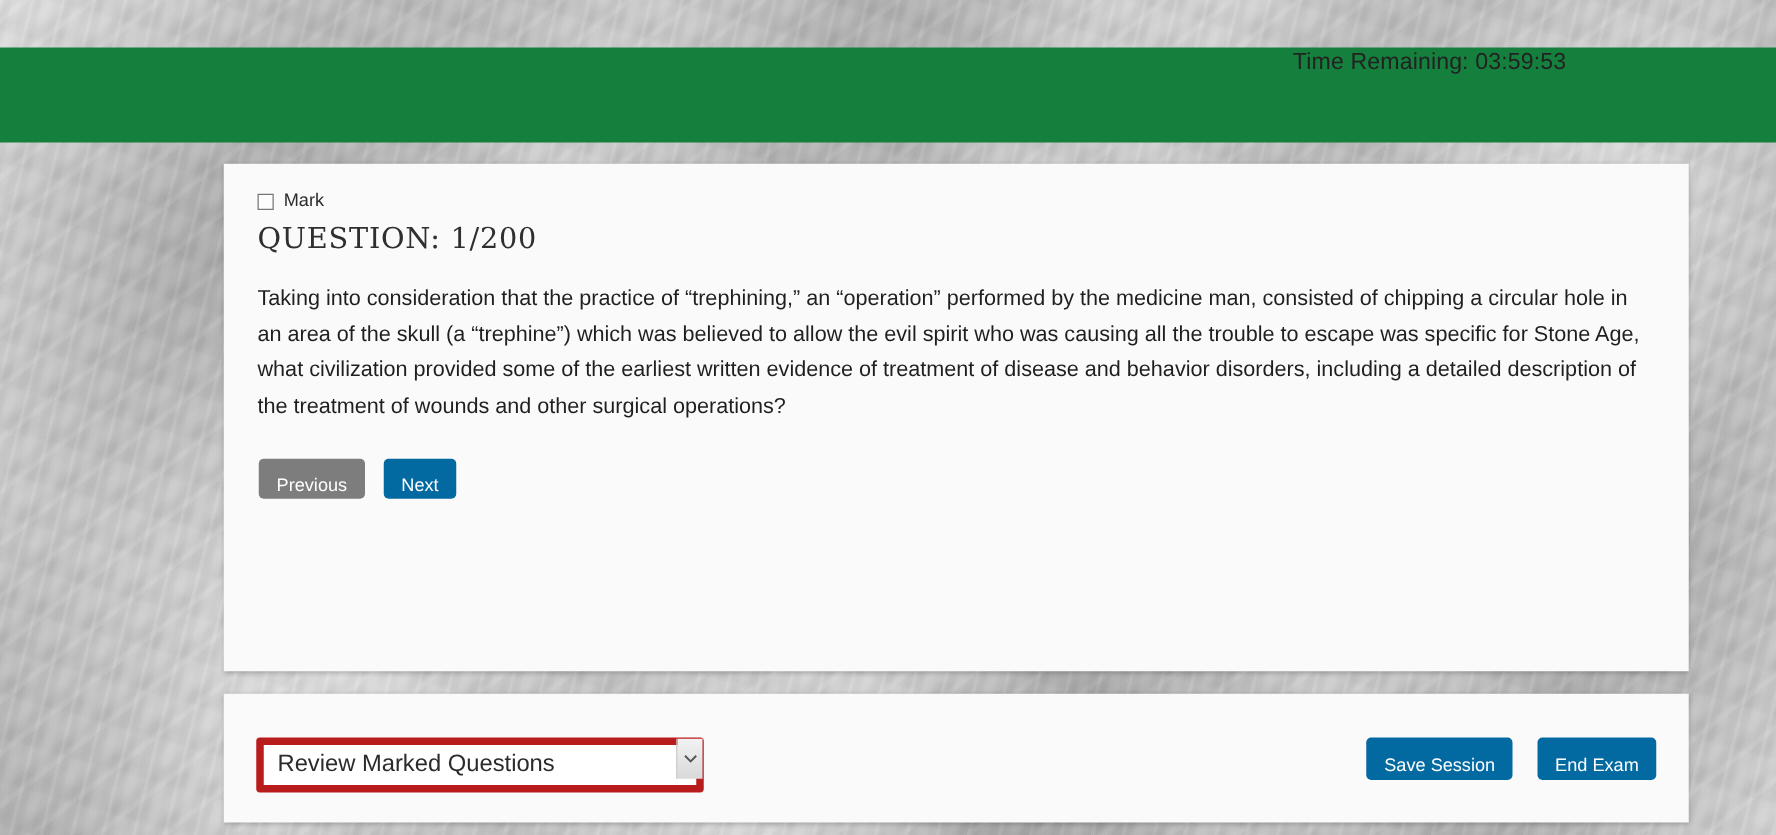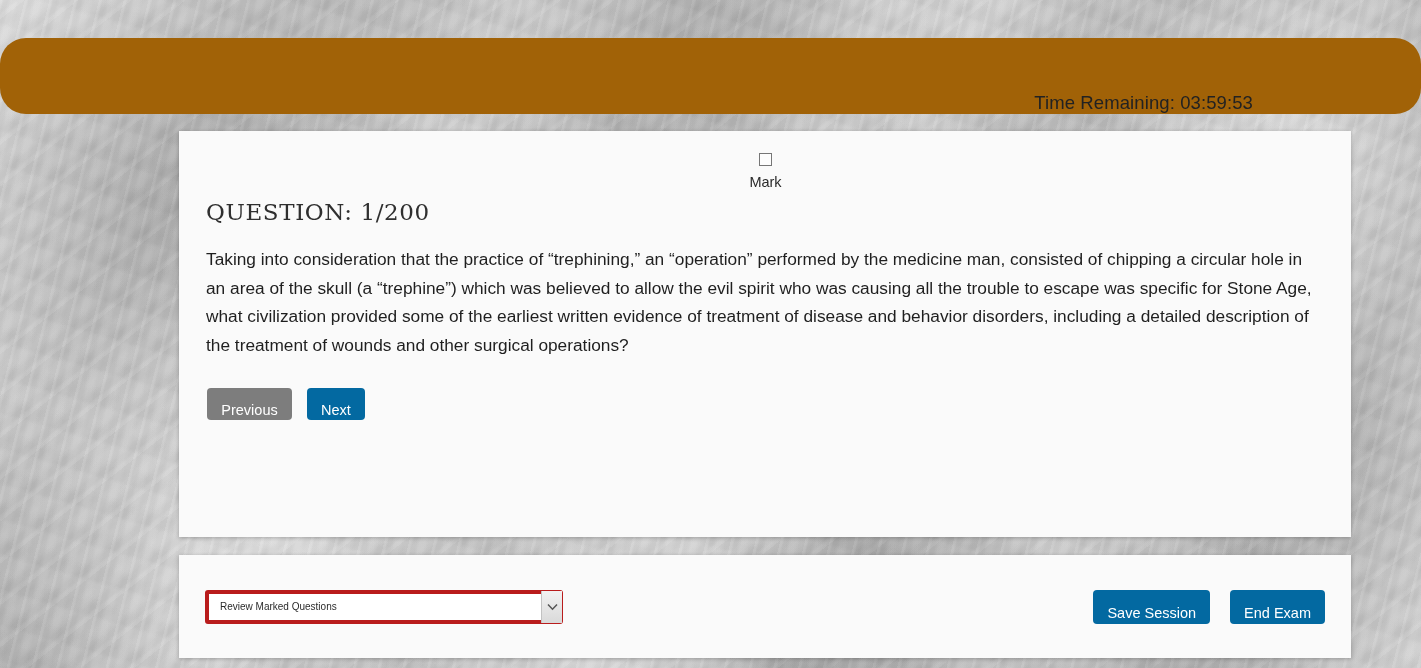--- a/index.html
+++ b/index.html
@@ -41,28 +41,27 @@
     opacity: 0.85;
   }
 
   
   #timer-bar {
     position: absolute;
     left: 0;
     top: 38px;
     width: 1421px;
     height: 76px;
-    background: #a16207;
-    display: flex;
-    align-items: flex-end;
+    background: #15803d;
+    display: flex;
+    align-items: flex-start;
     justify-content: flex-end;
     box-sizing: border-box;
     padding-right: 168px;
     z-index: 5;
-    border-radius: 26px;
   }
   #timer-text {
     font-size: 18.5px;
     color: #222222;
     letter-spacing: 0.1px;
     white-space: nowrap;
   }
 
   
   .card {
@@ -90,21 +89,20 @@
     align-items: center;
     justify-content: space-between;
   }
 
   
   #mark-row {
     display: flex;
     align-items: center;
     gap: 8px;
     margin: 0 0 2px 1px;
-    flex-direction: column;
   }
   #mark-checkbox {
     width: 13px;
     height: 13px;
     border: 1px solid #767676;
     background: #fdfdfd;
     box-sizing: border-box;
     display: inline-block;
     flex: none;
   }
@@ -175,27 +173,27 @@
   }
   .btn-secondary { background: #7d7d7d; }
   .btn-primary   { background: #0369a1; }
 
   #previous-button { min-width: 85px; }
   #next-button     { min-width: 58px; }
 
   
   #review-select {
     width: 358px;
-    height: 34px;
+    height: 44px;
     font-family: "Liberation Sans", sans-serif;
-    font-size: 10px;
+    font-size: 19px;
     color: #2b2b2b;
     padding-left: 11px;
     box-sizing: border-box;
-    border: 4px solid #b91c1c;
+    border: 6px solid #b91c1c;
     border-radius: 3px;
     background: #ffffff;
     -webkit-appearance: none;
     appearance: none;
   }
   #select-wrap {
     position: relative;
     width: 358px;
     height: 34px;
   }

